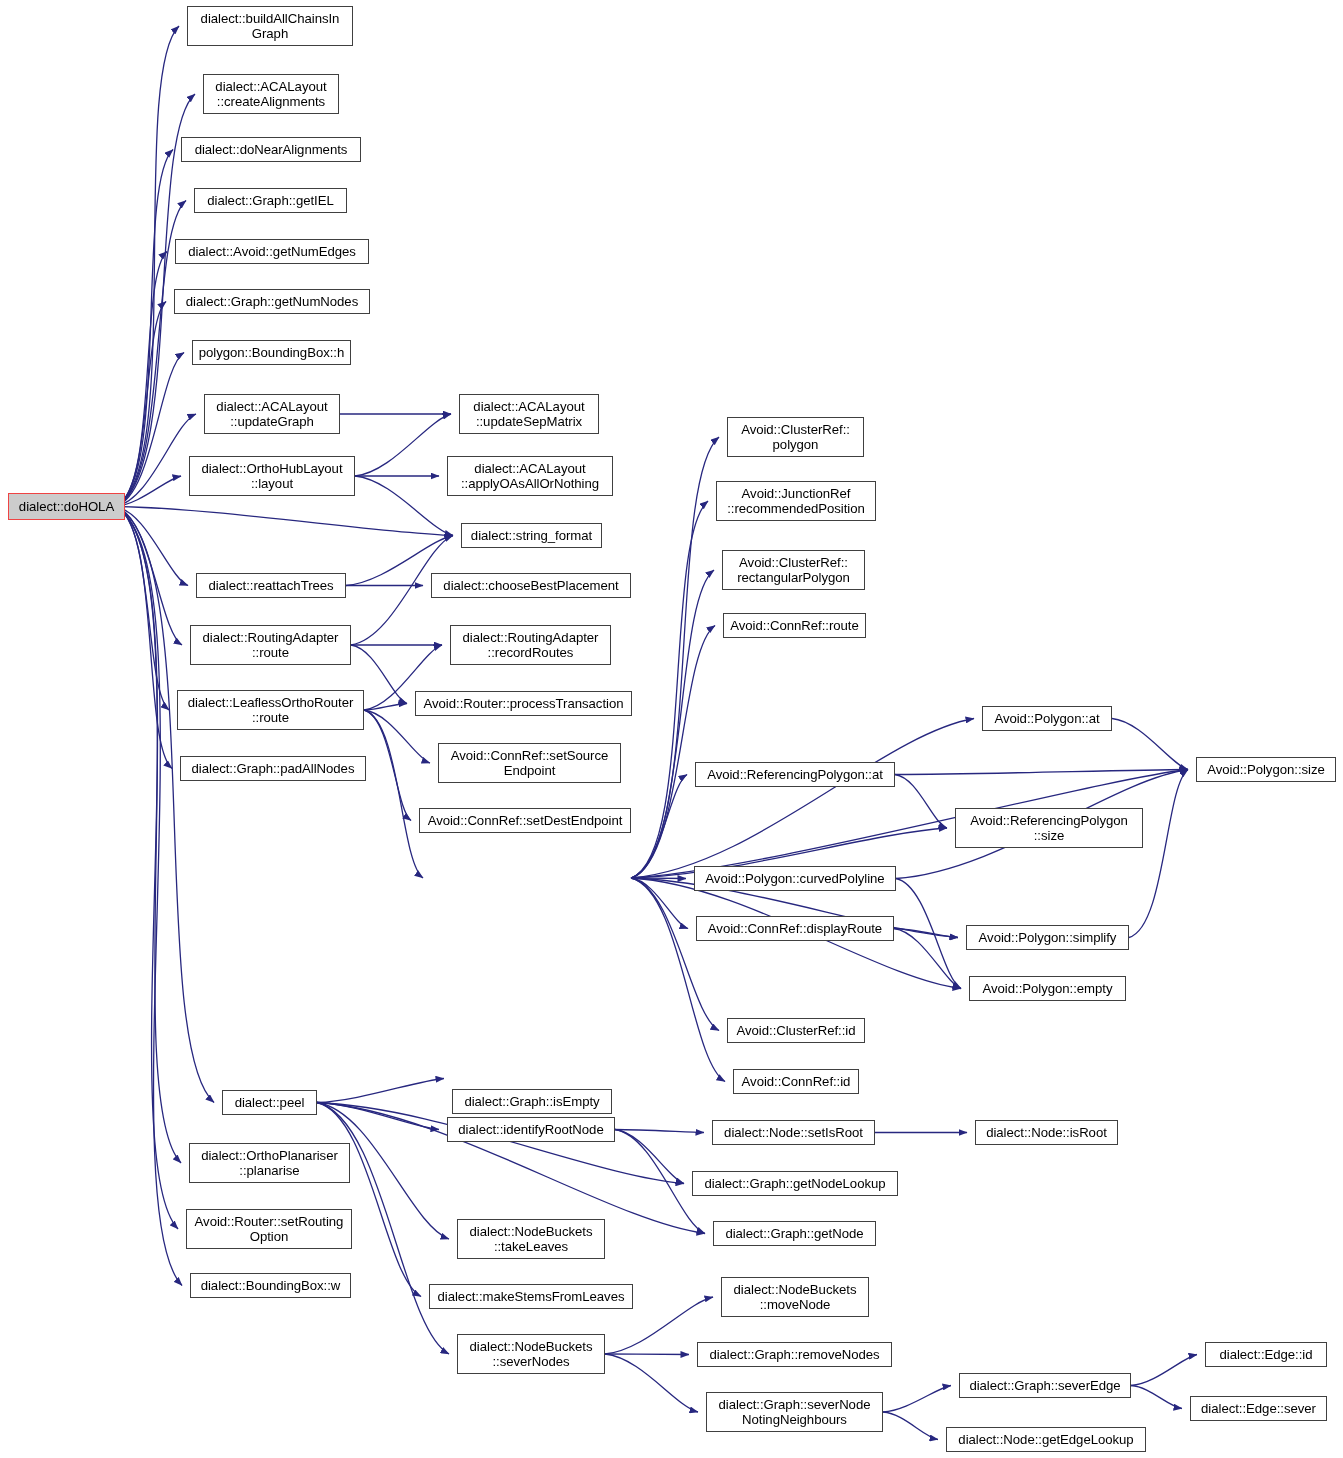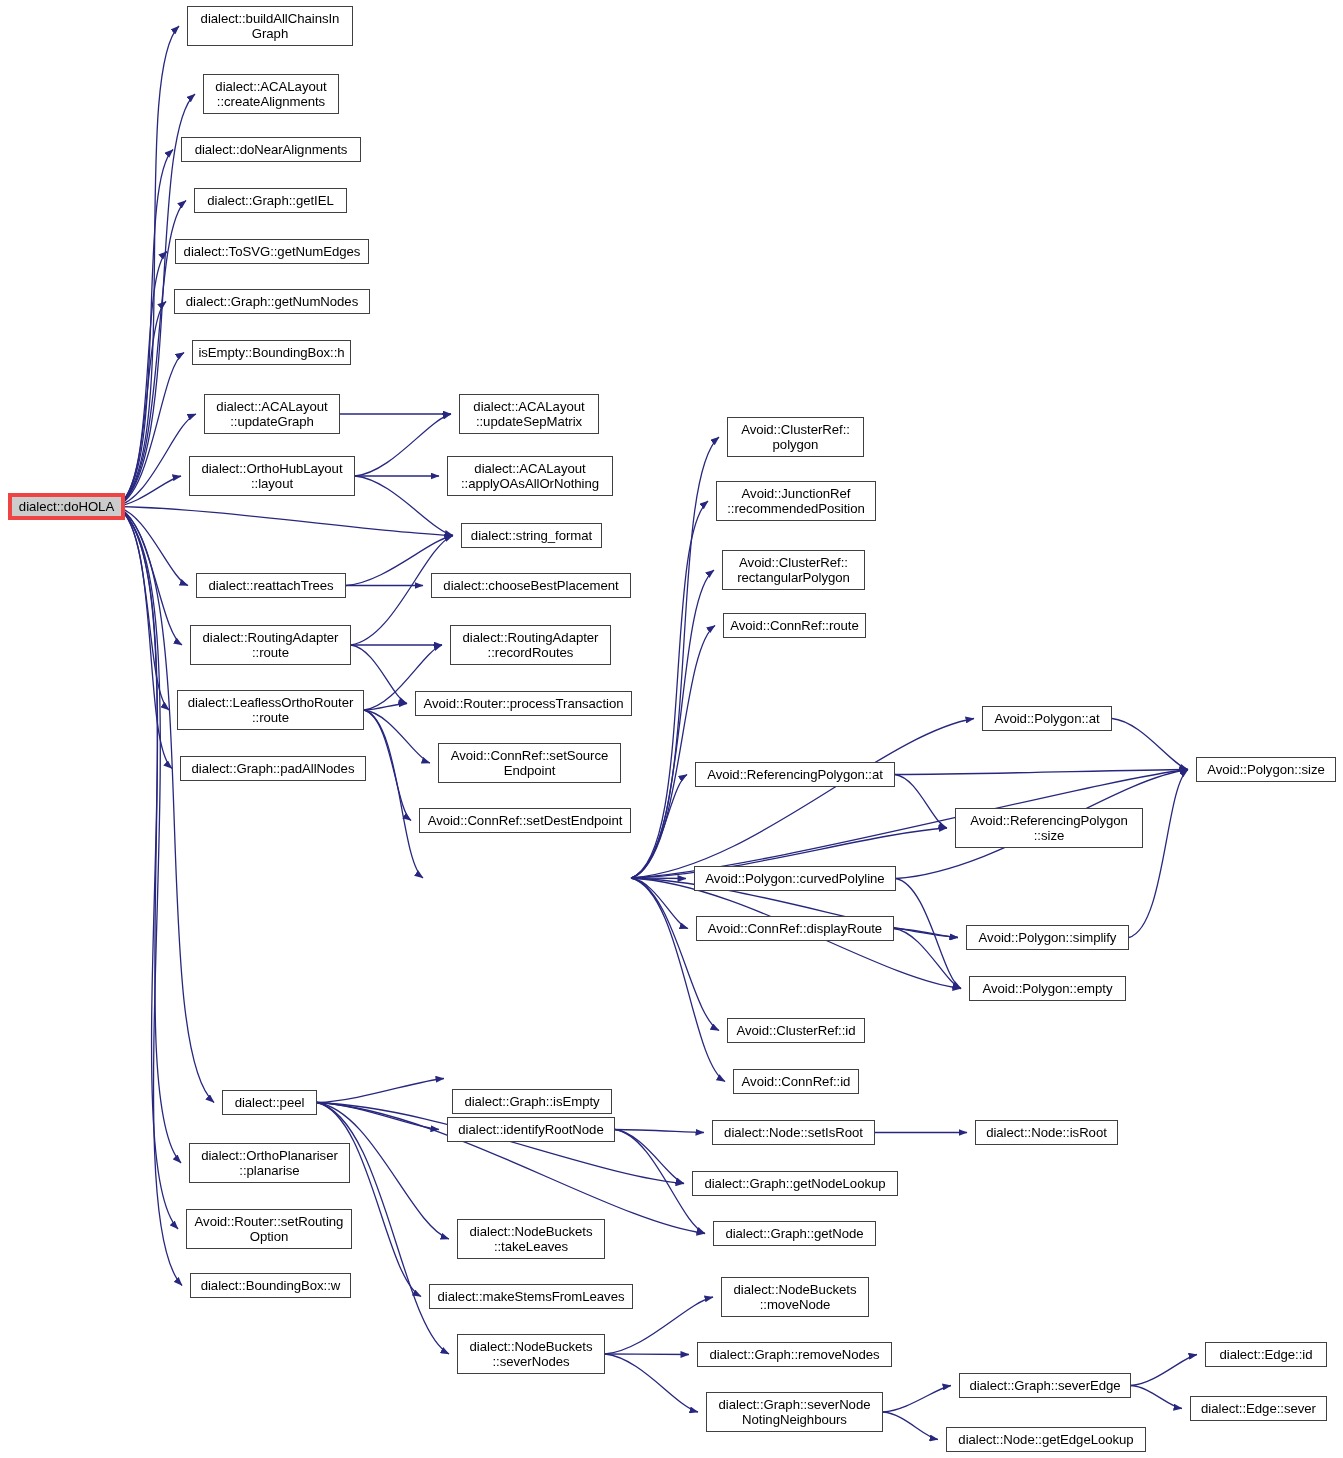--- a/index.html
+++ b/index.html
@@ -17,21 +17,21 @@
     text-align:center;
     font-size:13.2px;
     line-height:15.5px;
     color:#000000;
     white-space:pre-line;
     letter-spacing:-0.05px;
     z-index:5;
   }
   .node.root{
     background:#cccccc;
-    border:4px solid #ef4444;
+    border:1px solid #ef4444;
   }
 </style>
 </head>
 <body>
 
 <div id="canvas">
   <svg id="edges" viewBox="0 0 1343 1458">
       <defs>
         <marker id="ah" markerWidth="9" markerHeight="7" refX="8.5" refY="3.5" orient="auto" markerUnits="userSpaceOnUse">
           <polygon points="0,0 9,3.5 0,7" fill="#27277f"></polygon>
@@ -110,23 +110,23 @@
       <path d="M1131,1385.5 C1156.1515,1383.64 1182,1357.6 1197,1354.5" fill="none" stroke="#27277f" stroke-width="1.3" marker-end="url(#ah)"></path>
       <path d="M1131,1385.5 C1150.8220000000001,1386.88 1167,1406.2 1182,1408.5" fill="none" stroke="#27277f" stroke-width="1.3" marker-end="url(#ah)"></path>
     </svg>
 <div class="node root" style="left: 8px; top: 493px; width: 117px; height: 27px;">dialect::doHOLA</div>
     <div class="node" style="left: 187px; top: 6px; width: 166px; height: 40px;">dialect::buildAllChainsIn
 Graph</div>
     <div class="node" style="left: 203px; top: 74px; width: 136px; height: 40px;">dialect::ACALayout
 ::createAlignments</div>
     <div class="node" style="left: 181px; top: 137px; width: 180px; height: 25px;">dialect::doNearAlignments</div>
     <div class="node" style="left: 194px; top: 188px; width: 153px; height: 25px;">dialect::Graph::getIEL</div>
-    <div class="node" style="left: 175px; top: 239px; width: 194px; height: 25px;">dialect::ToSVG::getNumEdges</div>
+    <div class="node" style="left: 175px; top: 239px; width: 194px; height: 25px;">dialect::Avoid::getNumEdges</div>
     <div class="node" style="left: 174px; top: 289px; width: 196px; height: 25px;">dialect::Graph::getNumNodes</div>
-    <div class="node" style="left: 192px; top: 340px; width: 159px; height: 25px;">isEmpty::BoundingBox::h</div>
+    <div class="node" style="left: 192px; top: 340px; width: 159px; height: 25px;">polygon::BoundingBox::h</div>
     <div class="node" style="left: 204px; top: 394px; width: 136px; height: 40px;">dialect::ACALayout
 ::updateGraph</div>
     <div class="node" style="left: 189px; top: 456px; width: 166px; height: 40px;">dialect::OrthoHubLayout
 ::layout</div>
     <div class="node" style="left: 196px; top: 573px; width: 150px; height: 25px;">dialect::reattachTrees</div>
     <div class="node" style="left: 190px; top: 625px; width: 161px; height: 40px;">dialect::RoutingAdapter
 ::route</div>
     <div class="node" style="left: 177px; top: 690px; width: 187px; height: 40px;">dialect::LeaflessOrthoRouter
 ::route</div>
     <div class="node" style="left: 180px; top: 756px; width: 186px; height: 25px;">dialect::Graph::padAllNodes</div>

